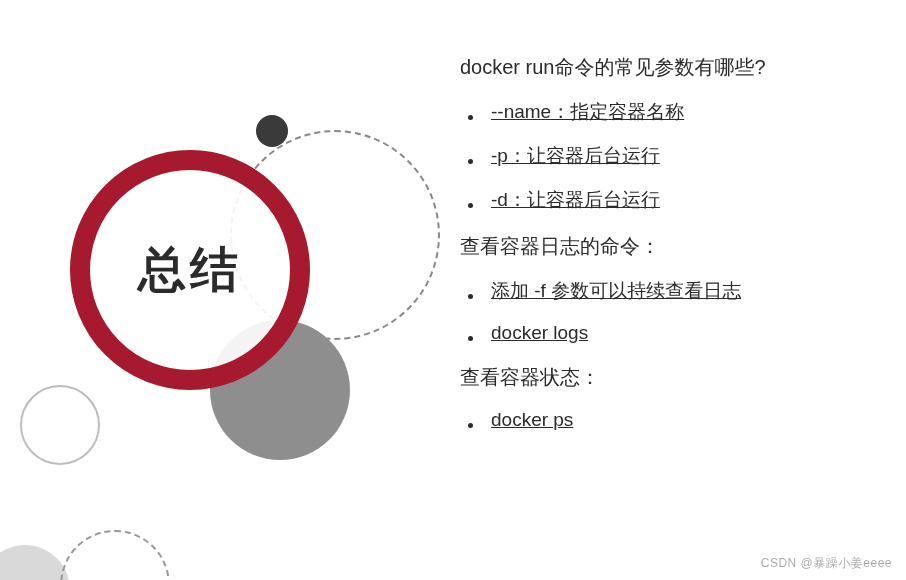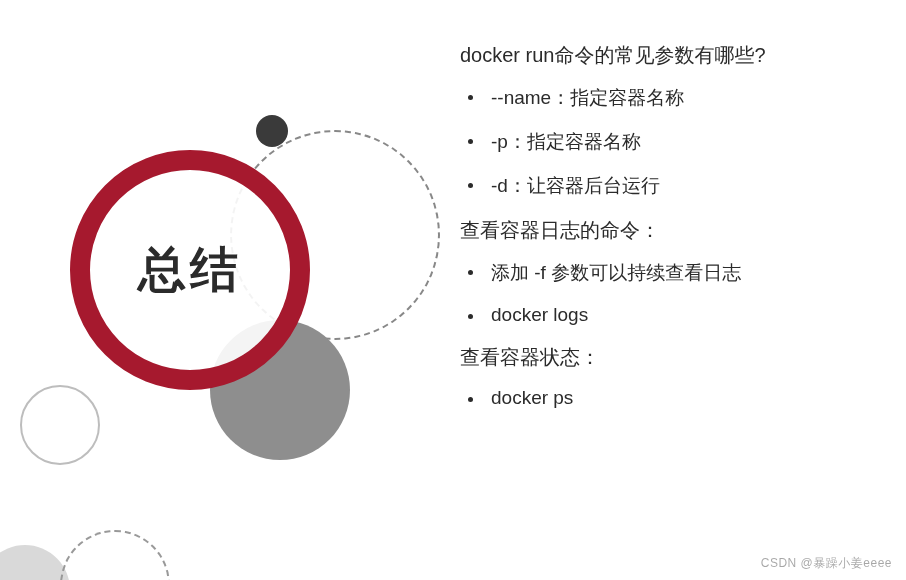--- a/index.html
+++ b/index.html
@@ -106,27 +106,28 @@
       position: absolute;
       left: 460px;
       top: 34px;
       width: 430px;
       color: #2b2b2b;
     }
     .heading {
       font-size: 20px;
       font-weight: 500;
       margin-bottom: 16px;
-      margin-top: 8px;
+      margin-top: 20px;
     }
     .bullet-line {
       display: flex;
-      align-items: flex-start;
+      align-items: center;
       font-size: 19px;
-      margin: 12px 0 18px 8px;
+      margin: 18px 0 18px 8px;
+      text-decoration: underline;
     }
     .bullet-dot {
       width: 5px;
       height: 5px;
       background: #2b2b2b;
       border-radius: 50%;
       margin-right: 18px;
       margin-top: 10px;
       flex: 0 0 5px;
     }
@@ -155,21 +156,21 @@
 </div>
 
 <div class="content">
   <div class="heading">docker run命令的常见参数有哪些?</div>
   <div class="bullet-line">
     <span class="bullet-dot"></span>
     <span>--name：指定容器名称</span>
   </div>
   <div class="bullet-line">
     <span class="bullet-dot"></span>
-    <span>-p：指定容器名称</span>
+    <span>-p：让容器后台运行</span>
   </div>
   <div class="bullet-line">
     <span class="bullet-dot"></span>
     <span>-d：让容器后台运行</span>
   </div>
 
   <div class="heading">查看容器日志的命令：</div>
   <div class="bullet-line">
     <span class="bullet-dot"></span>
     <span>添加 -f 参数可以持续查看日志</span>

